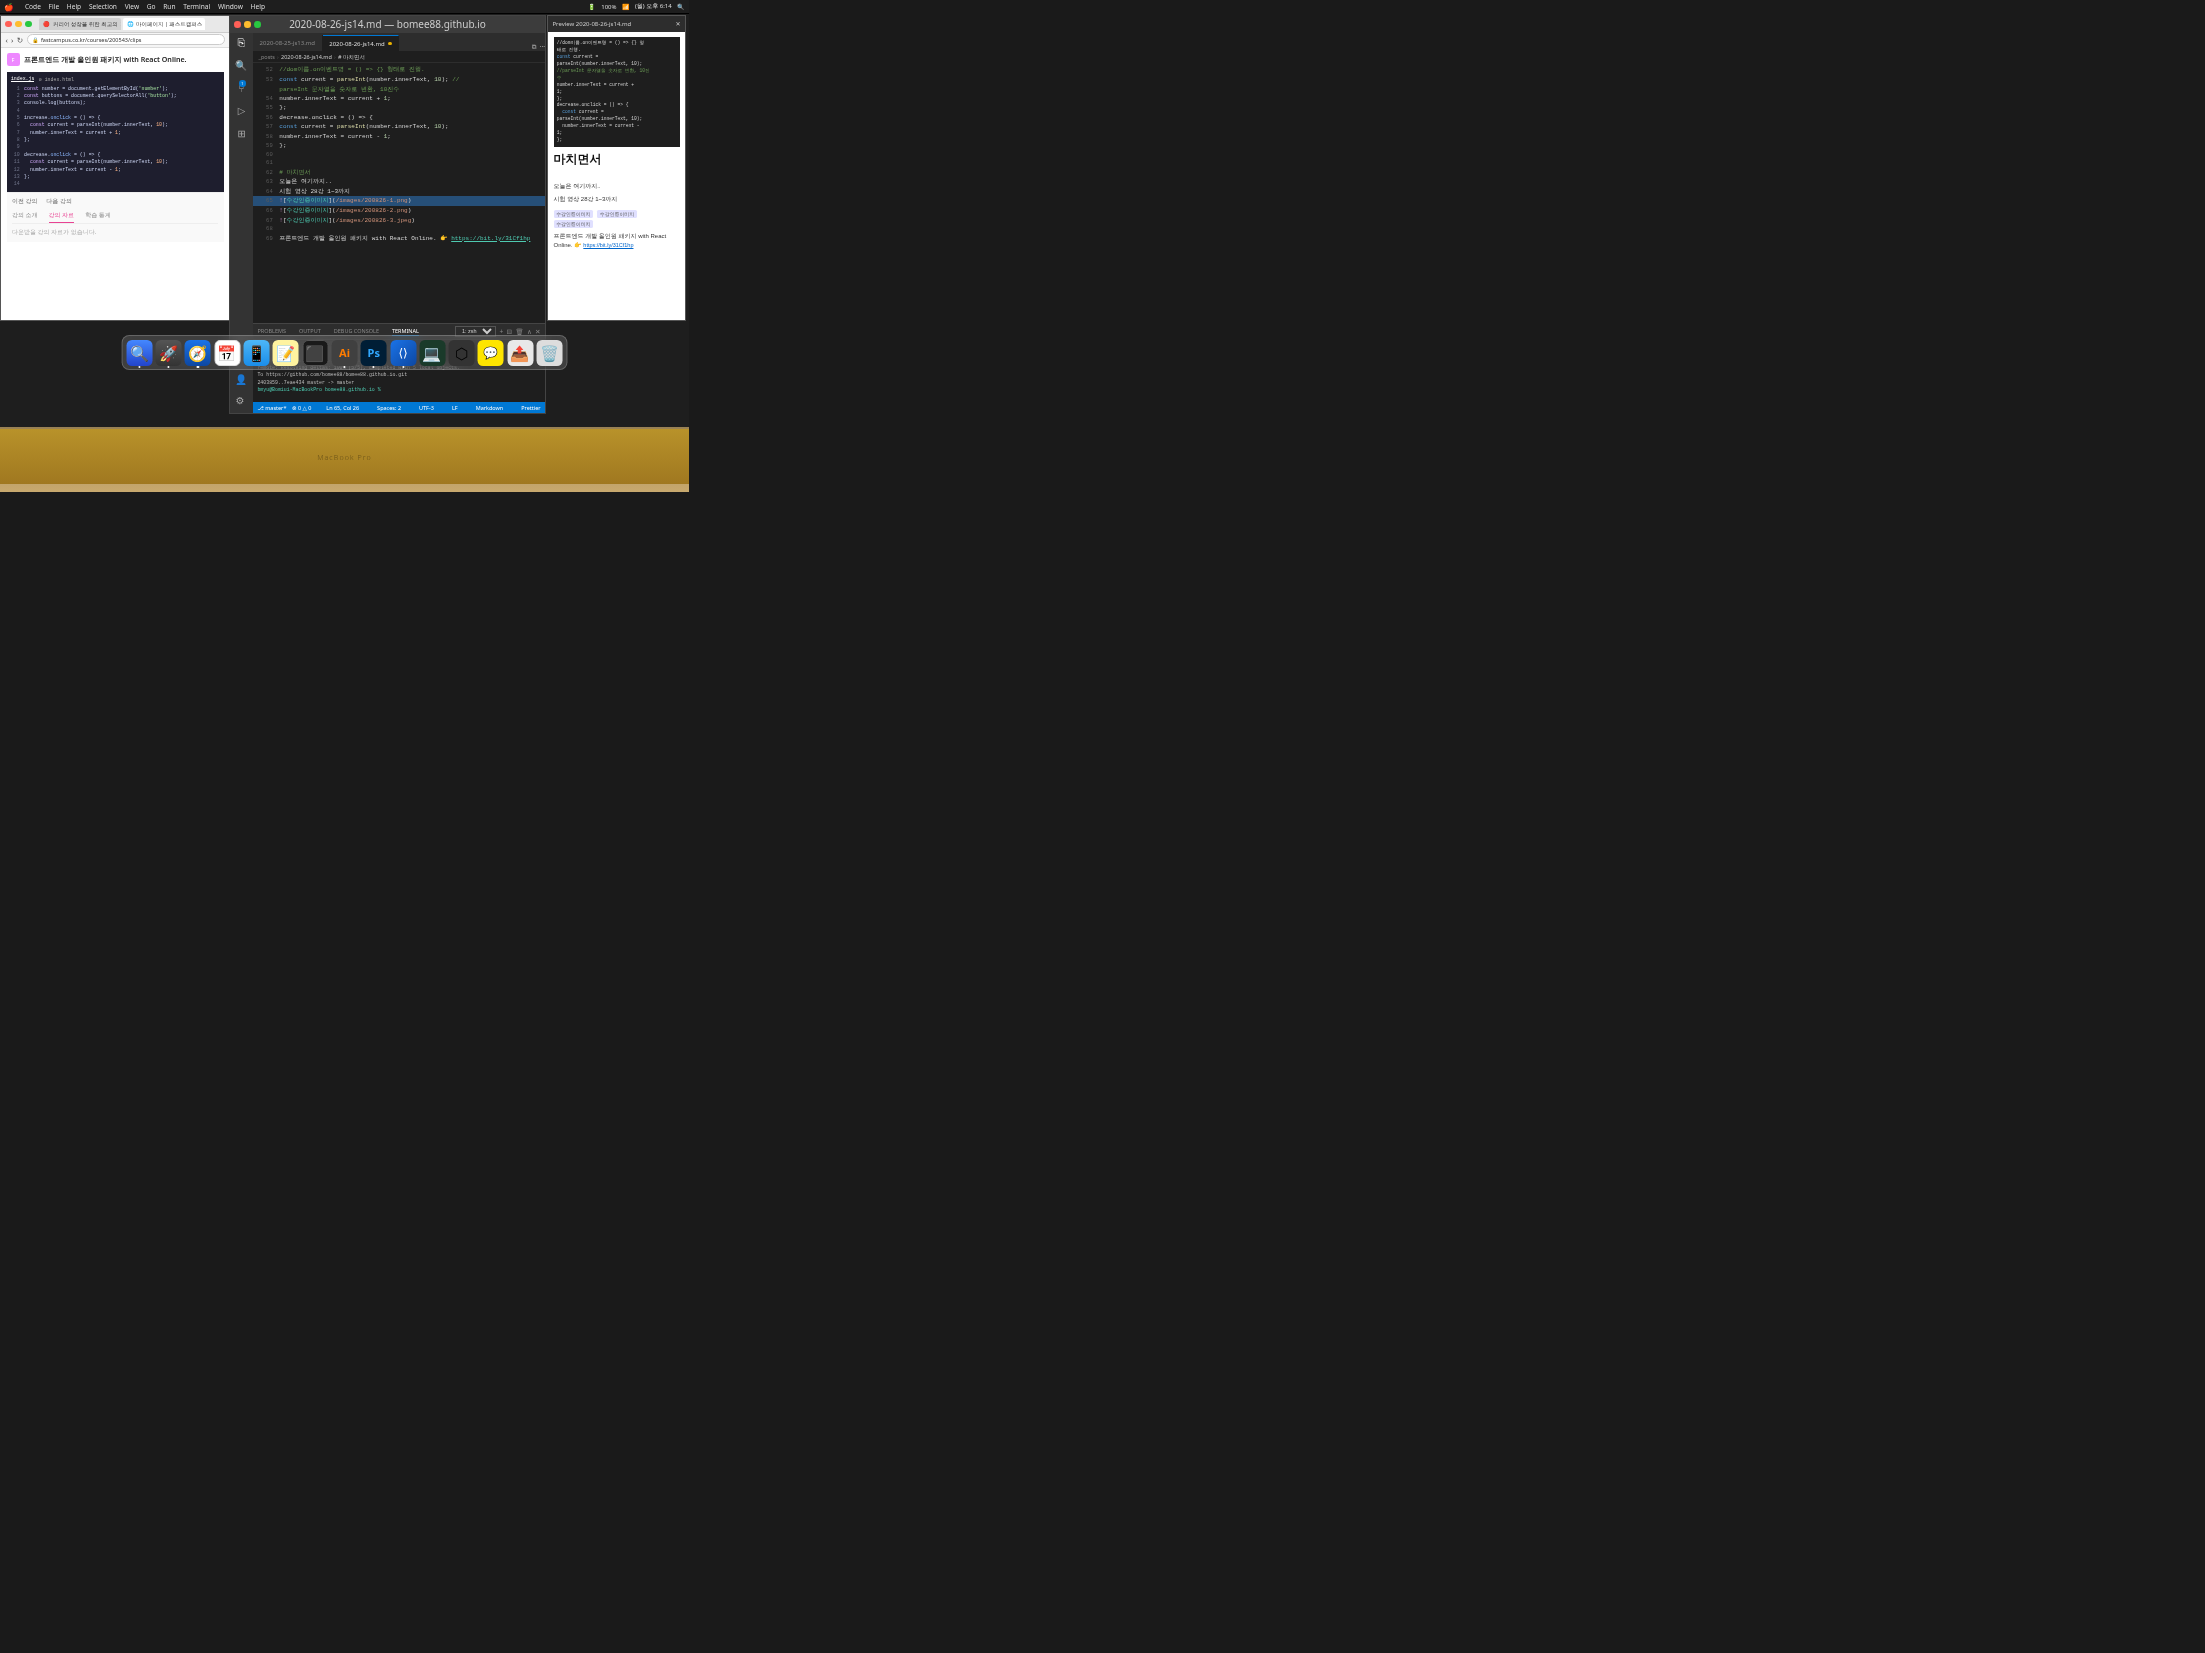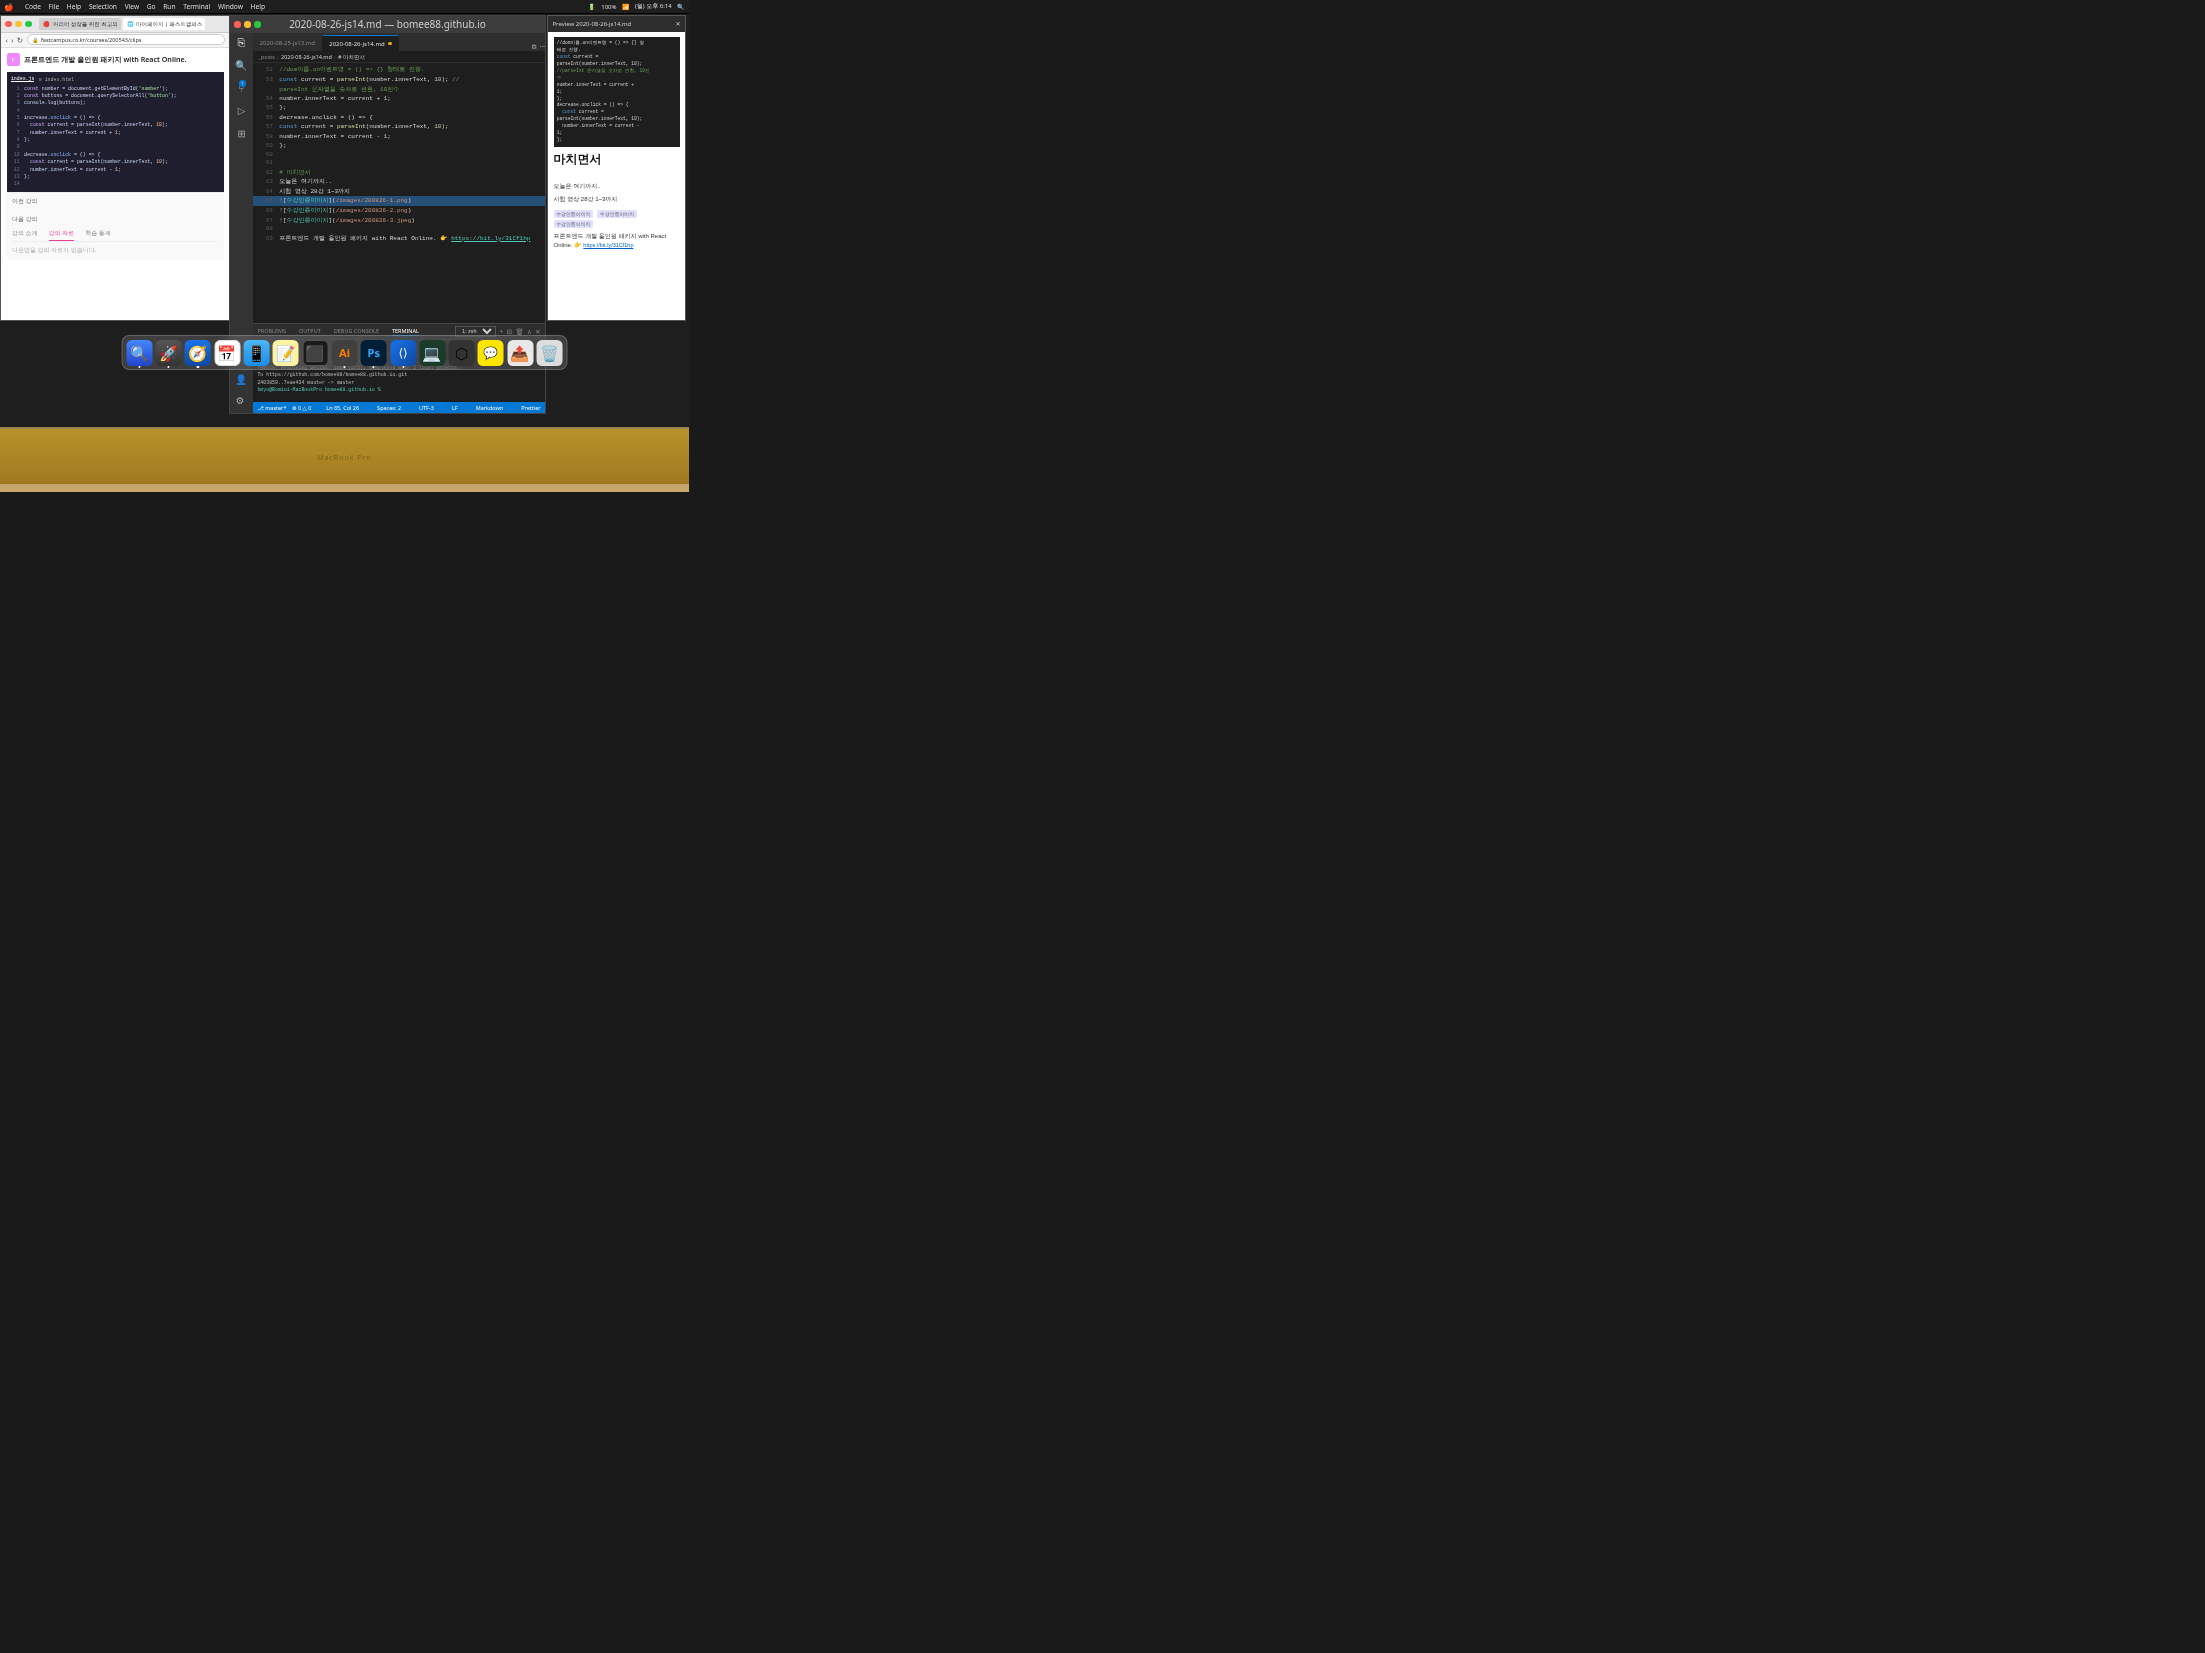--- a/index.html
+++ b/index.html
@@ -144,21 +144,21 @@
     .kw { color: #cba6f7; }
     .fn { color: #89b4fa; }
     .str { color: #a6e3a1; }
     .num-lit { color: #fab387; }
     .var-name { color: #cdd6f4; }
     .bottom-panel {
       background: #f9f9f9;
       border-top: 0.5px solid #eee;
       padding: 4.4px 5.5px;
     }
-    .nav-links { display: flex; gap: 8.8px; margin-bottom: 4.4px; flex-direction: column; }
+    .nav-links { display: flex; gap: 8.8px; margin-bottom: 4.4px; }
     .nav-link { font-size: 6px; color: #666; cursor: pointer; }
     .tabs-row { display: flex; gap: 11px; border-bottom: 0.5px solid #eee; margin-bottom: 4.4px; }
     .tab-label { font-size: 6px; color: #888; padding-bottom: 2.2px; cursor: pointer; }
     .tab-label.active { color: #e84393; border-bottom: 1.1px solid #e84393; }
     .empty-msg { font-size: 6px; color: #aaa; }
 
     
     .vscode-window {
       position: absolute;
       top: 15.3px; left: 229px;

